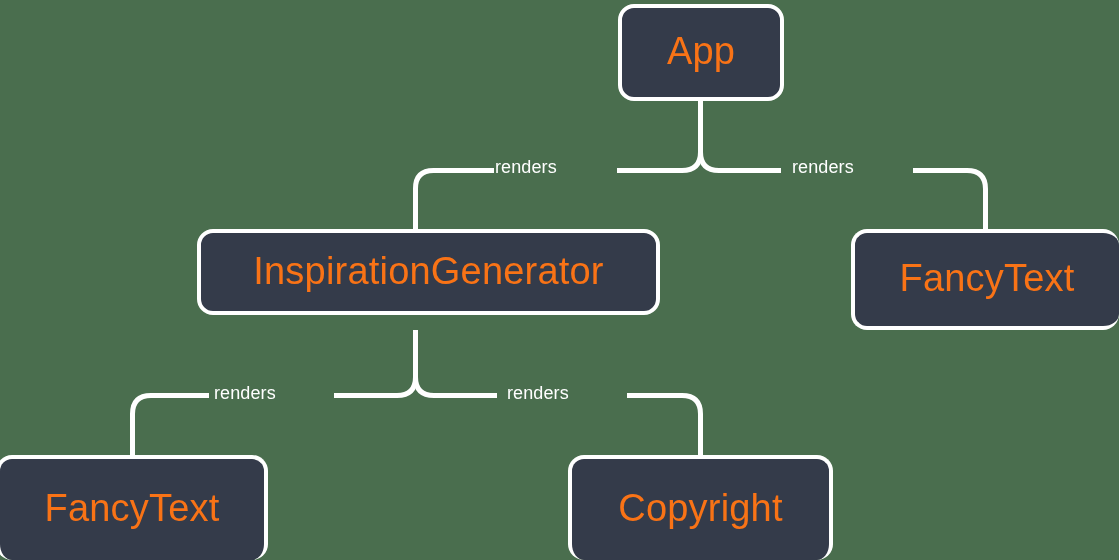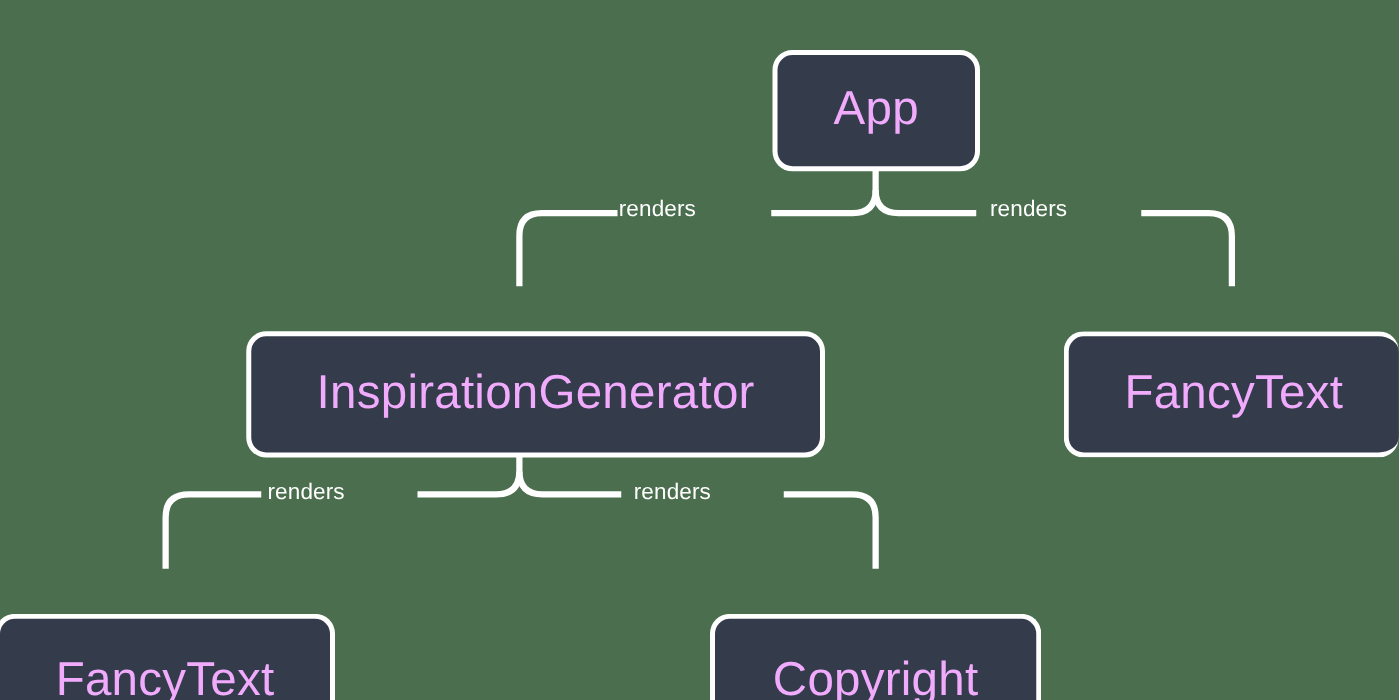--- a/index.html
+++ b/index.html
@@ -25,49 +25,48 @@
     width: 1119px;
     height: 560px;
     pointer-events: none;
   }
   .node {
     position: absolute;
     box-sizing: border-box;
     background: #343b4a;
     border: 4px solid #ffffff;
     border-radius: 16px;
-    color: #f0abfc;
+    color: #f97316;
     display: flex;
     align-items: center;
     justify-content: center;
     font-family: "Liberation Sans", sans-serif;
     font-weight: 400;
     letter-spacing: 0.2px;
     white-space: nowrap;
-    margin-top: 36px;
   }
   .node-label {
     display: block;
     line-height: 1;
     padding-bottom: 3px;
   }
   
   #node-app {
     left: 618px;
     top: 4px;
     width: 166px;
     height: 97px;
     font-size: 38px;
   }
   
   #node-inspiration {
     left: 197px;
     top: 229px;
     width: 463px;
-    height: 101px;
+    height: 86px;
     font-size: 38px;
   }
   
   #node-fancytext-right {
     left: 851px;
     top: 229px;
     width: 268px;
     height: 101px;
     font-size: 38px;
     border-right: none;

